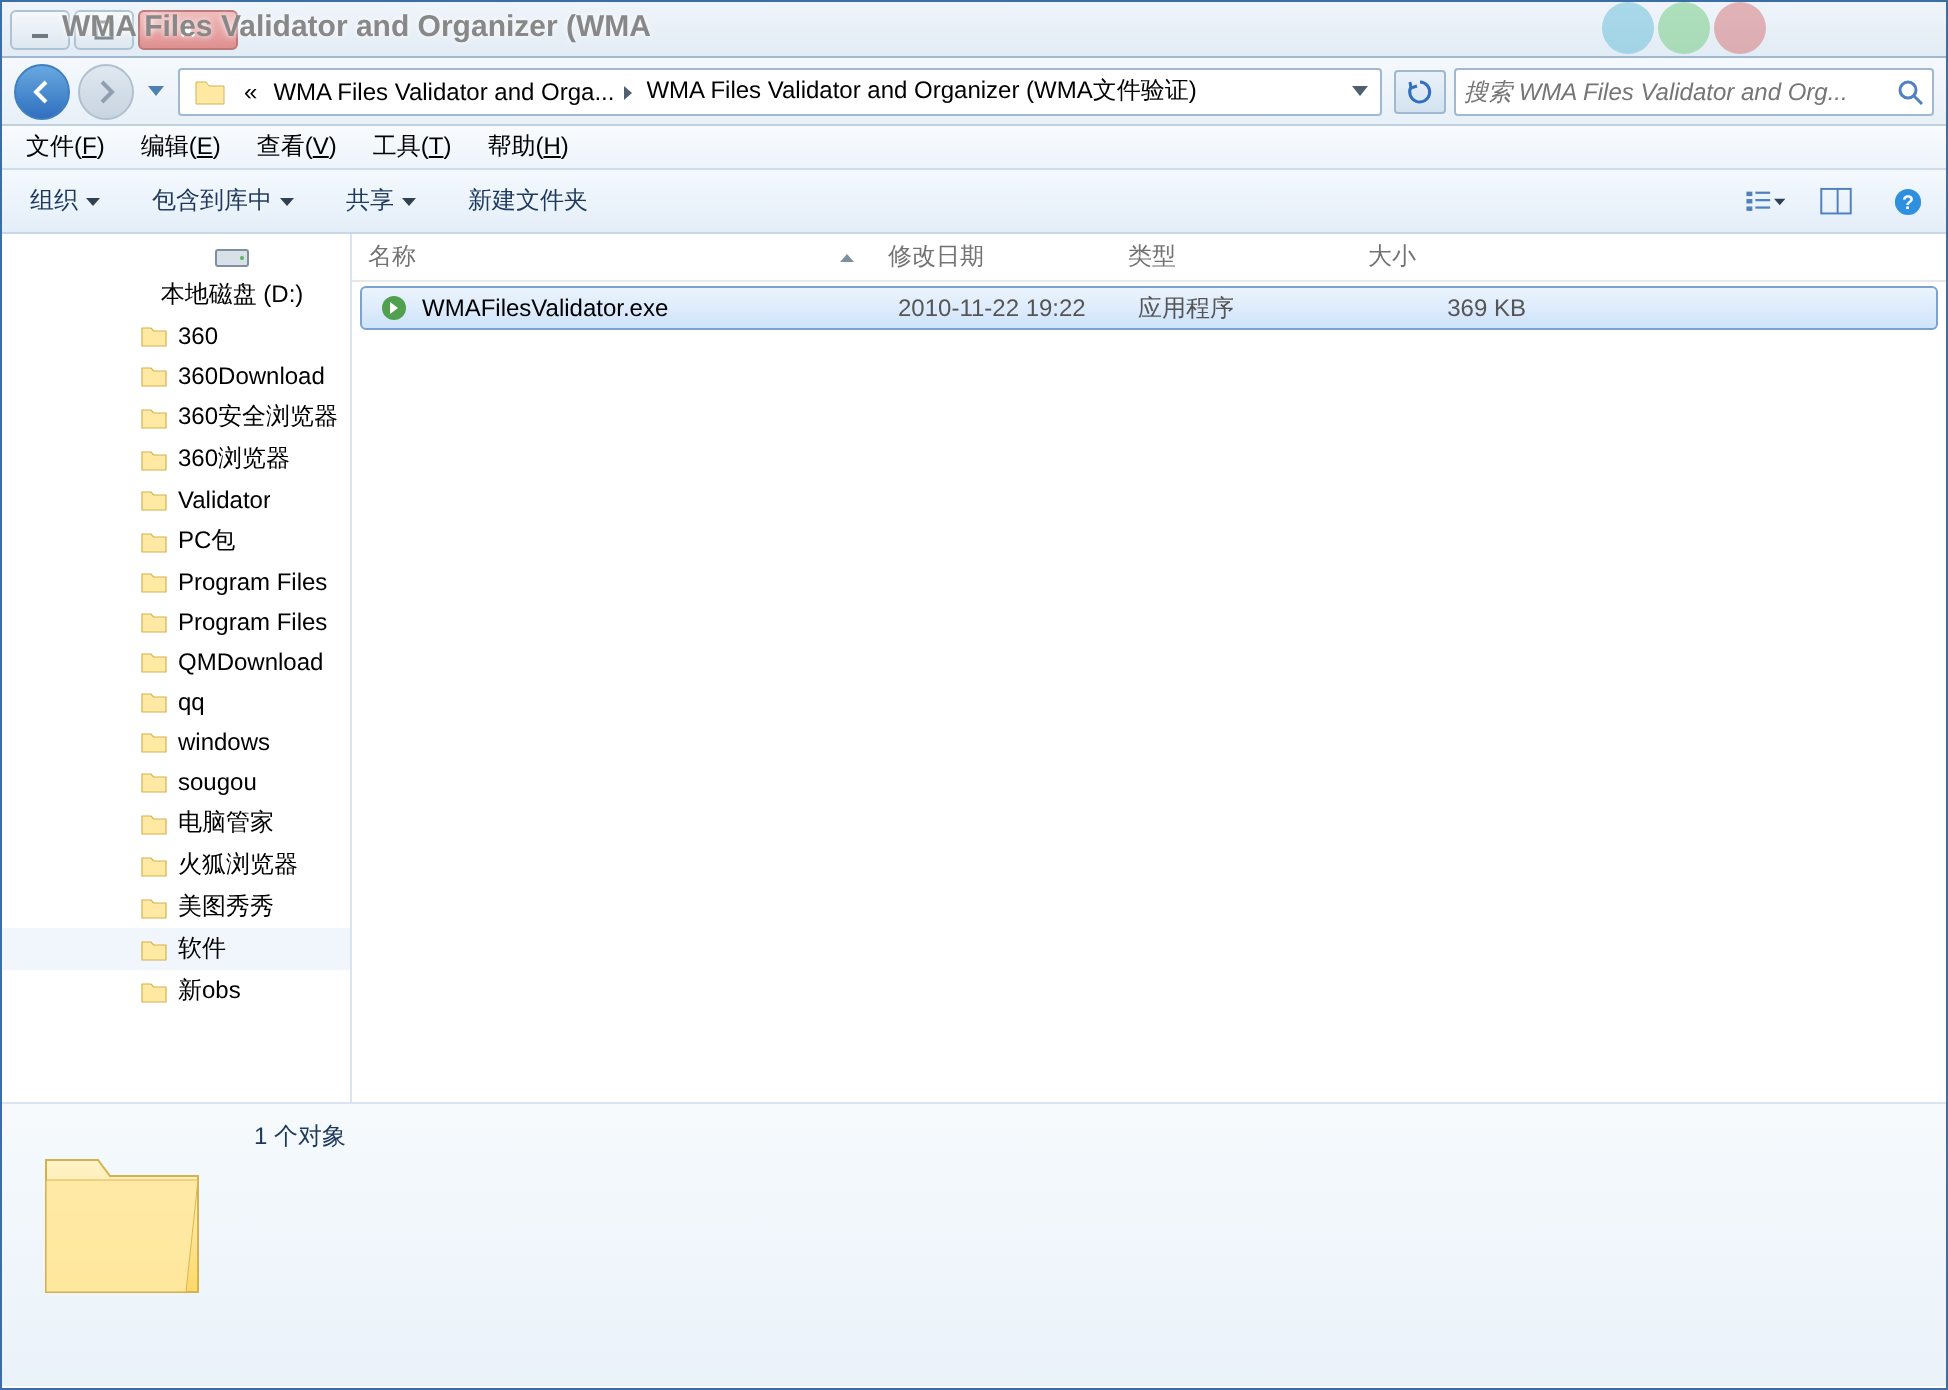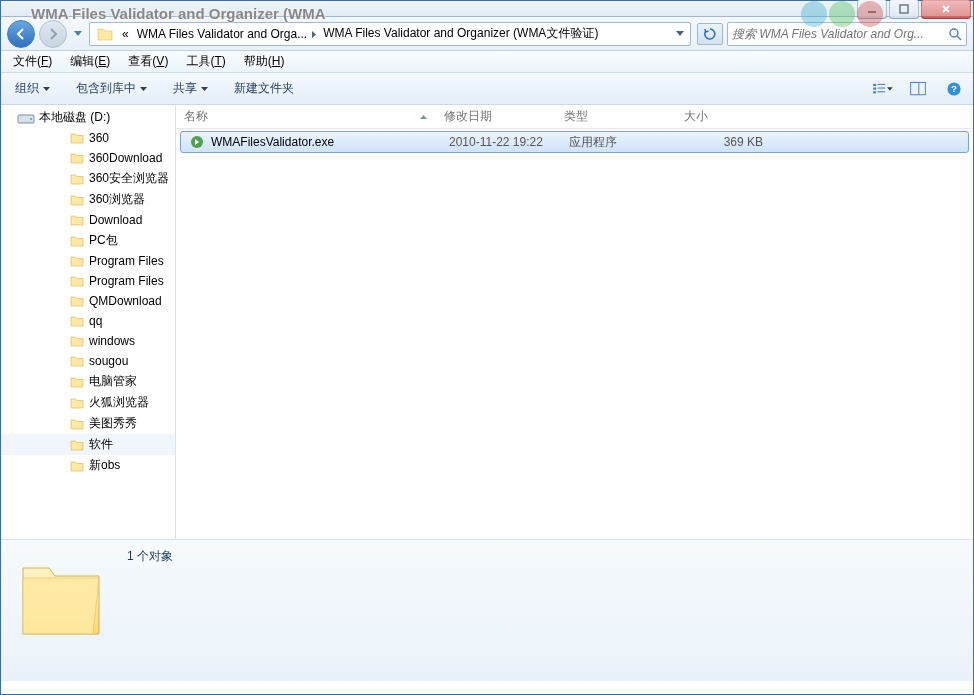--- a/index.html
+++ b/index.html
@@ -1,21 +1,21 @@
 <!DOCTYPE html>
 <html><head>
 <meta charset="utf-8">
 <style>
   * { box-sizing: border-box; margin: 0; padding: 0; }
   body { font-family: "Microsoft YaHei", "Segoe UI", Tahoma, sans-serif; font-size: 12px; background: #fff; overflow: hidden; }
   
   .window { width: 974px; height: 695px; border: 1px solid #3a6ea5; background: #fff; position: relative; }
   
   
-  .titlebar { height: 16px; background: linear-gradient(to bottom, #e8f0f8, #d6e4f1); border-bottom: 1px solid #a0b8d0; display: flex; align-items: center; justify-content: flex-end; padding: 0 2px; position: relative; }
+  .titlebar { height: 28px; background: linear-gradient(to bottom, #e8f0f8, #d6e4f1); border-bottom: 1px solid #a0b8d0; display: flex; align-items: center; padding: 0 2px; position: relative; }
   .titlebar::before { content: ""; position: absolute; left: 0; right: 0; top: 0; bottom: 0; background: rgba(255,255,255,0.3); pointer-events: none; }
   .title-text { position: absolute; left: 30px; top: 4px; color: #888; font-size: 15px; font-weight: bold; text-shadow: 0 0 3px #fff; }
   .win-buttons { display: flex; gap: 0; }
   .win-btn { width: 30px; height: 20px; border: 1px solid #8aa8c0; border-radius: 3px; display: flex; align-items: center; justify-content: center; margin-left: 2px; background: linear-gradient(to bottom, #f0f5fb, #d0dde9); cursor: pointer; }
   .win-btn.close { width: 50px; background: linear-gradient(to bottom, #e9a0a0, #d16060); border-color: #a04040; }
   .win-btn svg { width: 10px; height: 10px; }
   
   .bg-circles { position: absolute; right: 90px; top: 0; display: flex; gap: 2px; }
   .bg-circle { width: 26px; height: 26px; border-radius: 50%; opacity: 0.4; }
   .bg-circle.c1 { background: #40b0d0; }
@@ -54,21 +54,21 @@
   .toolbar { height: 32px; background: linear-gradient(to bottom, #f4f9fe, #e4eef8); border-bottom: 1px solid #c8d8e8; display: flex; align-items: center; padding: 0 8px; gap: 14px; }
   .tb-btn { color: #1e395b; display: flex; align-items: center; gap: 4px; cursor: pointer; padding: 3px 6px; }
   .tb-dd { width: 7px; height: 4px; }
   .tb-spacer { flex: 1; }
   .tb-icon { width: 22px; height: 22px; display: flex; align-items: center; justify-content: center; cursor: pointer; }
   
   
   .main { display: flex; height: 434px; }
   .tree { width: 175px; border-right: 1px solid #d8e4f0; overflow-y: auto; background: #fff; padding: 2px 0; }
   .tree-item { display: flex; align-items: center; padding: 2px 4px 2px 24px; gap: 4px; cursor: pointer; }
-  .tree-item.drive { padding-left: 16px; }
+  .tree-item.drive { padding-left: 60px; flex-direction: column; }
   .tree-item.child { padding-left: 68px; }
   .tree-item.sel { background: #f0f6fc; }
   .tree-icon { width: 16px; height: 16px; flex-shrink: 0; }
   .tree-label { white-space: nowrap; overflow: hidden; text-overflow: ellipsis; }
   
   .content { flex: 1; display: flex; flex-direction: column; }
   .col-headers { display: flex; height: 24px; border-bottom: 1px solid #e8e8e8; }
   .col-h { padding: 4px 8px; color: #737373; cursor: pointer; border-right: 1px solid transparent; display: flex; align-items: center; gap: 4px; }
   .col-h.name { width: 260px; }
   .col-h.date { width: 120px; }
@@ -265,21 +265,21 @@
           <div class="tree-item child">
             <svg class="tree-icon" viewBox="0 0 16 16">
               <path d="M2 4 L6.5 4 L7.8 5.5 L14 5.5 L14 13 L2 13 Z" fill="#ffe9a3" stroke="#d4b24c" stroke-width="0.6"></path>
             </svg>
             <span class="tree-label">360浏览器</span>
           </div>
           <div class="tree-item child">
             <svg class="tree-icon" viewBox="0 0 16 16">
               <path d="M2 4 L6.5 4 L7.8 5.5 L14 5.5 L14 13 L2 13 Z" fill="#ffe9a3" stroke="#d4b24c" stroke-width="0.6"></path>
             </svg>
-            <span class="tree-label">Download</span>
+            <span class="tree-label">Validator</span>
           </div>
           <div class="tree-item child">
             <svg class="tree-icon" viewBox="0 0 16 16">
               <path d="M2 4 L6.5 4 L7.8 5.5 L14 5.5 L14 13 L2 13 Z" fill="#ffe9a3" stroke="#d4b24c" stroke-width="0.6"></path>
             </svg>
             <span class="tree-label">PC包</span>
           </div>
           <div class="tree-item child">
             <svg class="tree-icon" viewBox="0 0 16 16">
               <path d="M2 4 L6.5 4 L7.8 5.5 L14 5.5 L14 13 L2 13 Z" fill="#ffe9a3" stroke="#d4b24c" stroke-width="0.6"></path>

